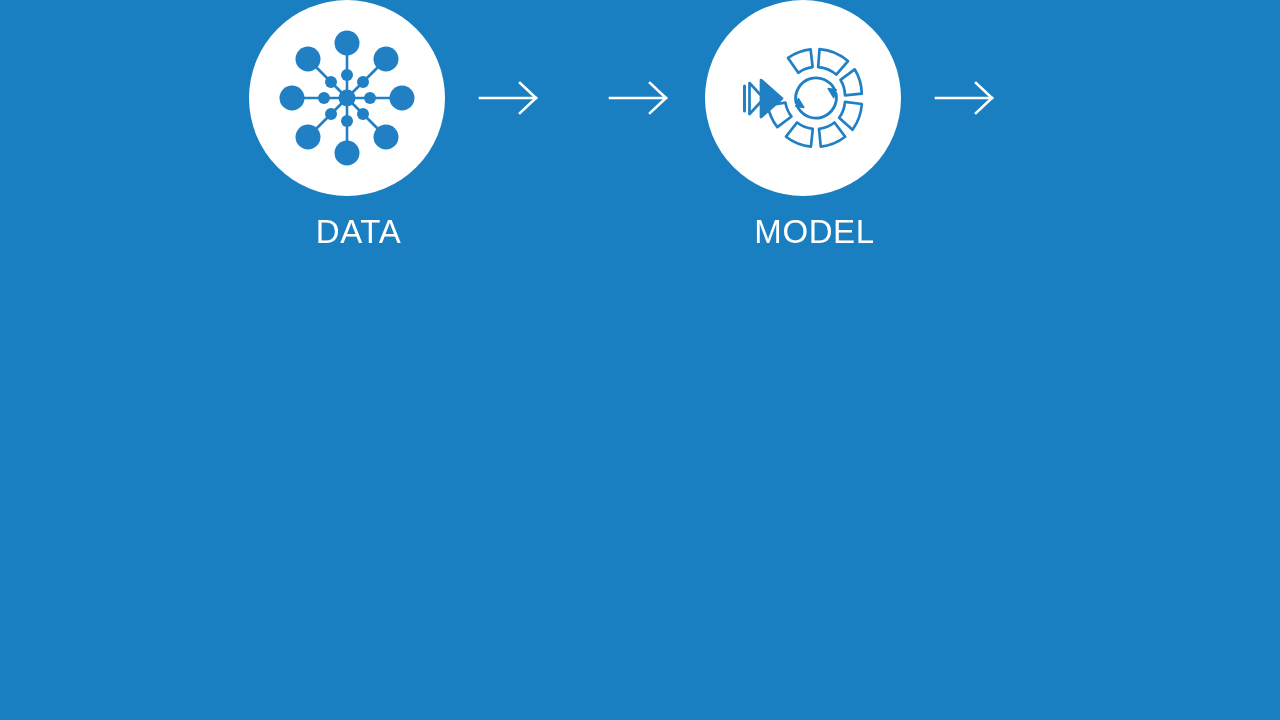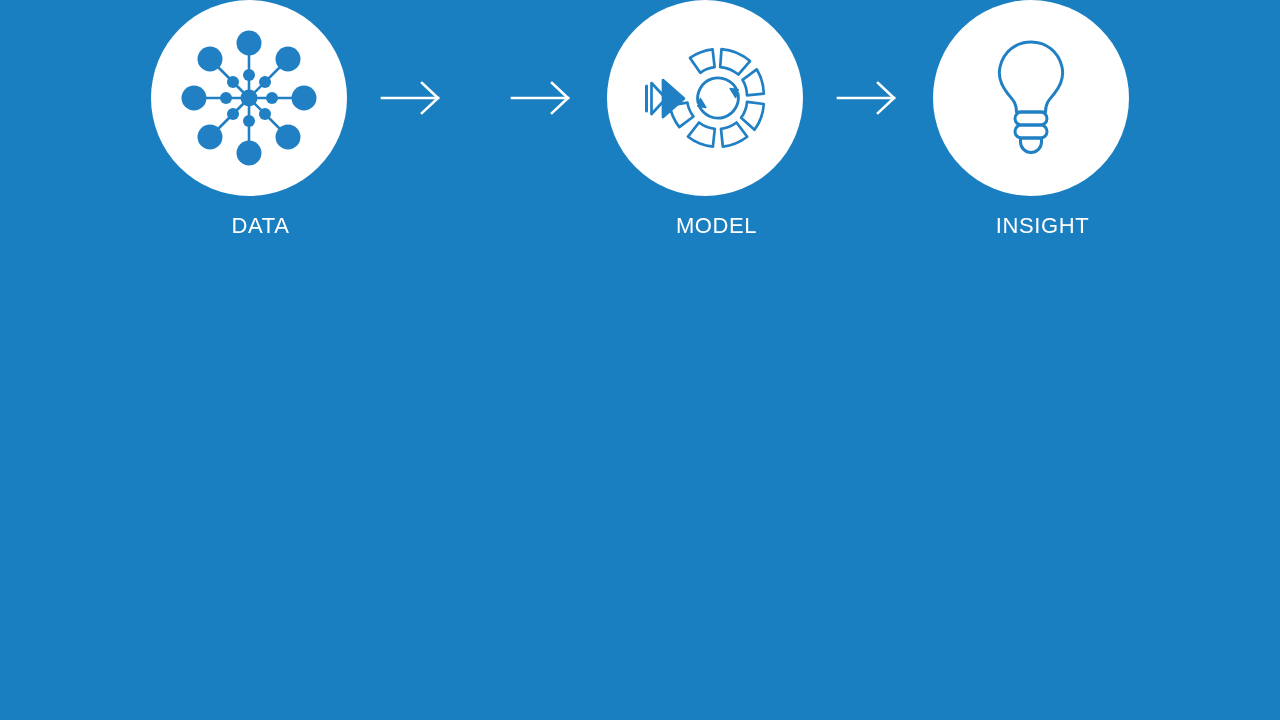--- a/index.html
+++ b/index.html
@@ -53,21 +53,21 @@
     align-items: center;
     justify-content: center;
     flex: 0 0 auto;
   }
 
   .disc svg { display: block; }
 
   .step-label {
     margin-top: 19px;
     color: #ffffff;
-    font-size: 22px;
+    font-size: 33px;
     letter-spacing: 0.6px;
     font-weight: 400;
     line-height: 1;
     white-space: nowrap;
     margin-left: 23px;
   }
 
   
   .connector {
     width: 130px;
@@ -210,42 +210,15 @@
       <span>
       <svg width="64" height="34" viewBox="0 0 64 34">
         <g stroke="#ffffff" stroke-width="2.6" fill="none" stroke-linecap="square" stroke-linejoin="miter">
           <line x1="2" y1="17" x2="58" y2="17"></line>
           <polyline points="42,2 58,17 42,32"></polyline>
         </g>
       </svg>
       </span>
     </div>
 
-    <div class="step">
-      <div class="disc">
-        <span>
-        <svg width="150" height="150" viewBox="0 0 150 150">
-          <g fill="none" stroke="#2180c4" stroke-width="3" stroke-linejoin="round" stroke-linecap="round">
-
-            <path d="M 60.5 89
-                     C 60.5 80  57 77  52 71
-                     C 45 62.5 42 53  44 44
-                     C 47.5 28.5 60 19  75 19
-                     C 90 19  102.5 28.5 106 44
-                     C 108 53  105 62.5 98 71
-                     C 93 77  89.5 80  89.5 89
-                     Z"></path>
-
-            <rect x="59" y="89" width="32" height="13" rx="6.5" ry="6.5"></rect>
-
-            <rect x="59" y="102" width="32" height="13" rx="6.5" ry="6.5"></rect>
-
-            <path d="M 64.5 115 L 85.5 115 L 85.5 119
-                     A 10.5 10.5 0 0 1 64.5 119 Z"></path>
-          </g>
-        </svg>
-        </span>
-      </div>
-      <div class="step-label">INSIGHT</div>
-    </div>
 
   </div>
 </div>
 
 </body></html>

